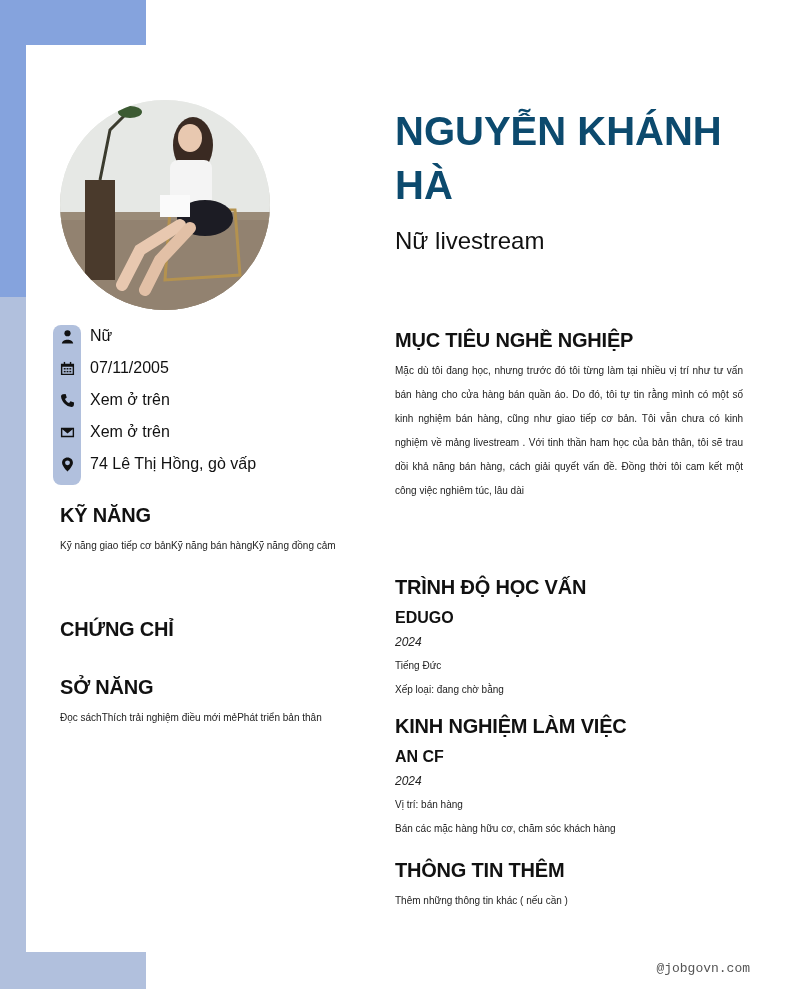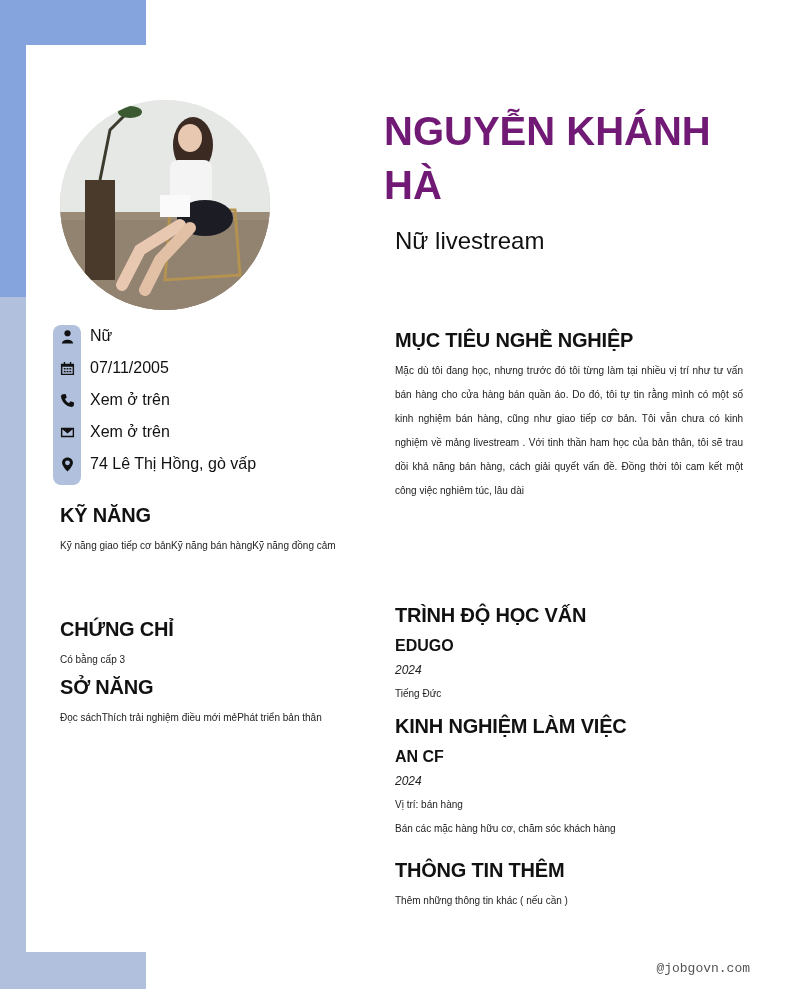--- a/index.html
+++ b/index.html
@@ -37,22 +37,22 @@
 
     .left-section { position: absolute; left: 60px; width: 290px; }
     .sec-title {
       font-size: 20px; font-weight: bold; line-height: 26px; margin: 0 0 6px 0;
       letter-spacing: -0.2px; color: #111;
     }
     .body-text { font-size: 10px; line-height: 24px; color: #222; }
     .justify { text-align: justify; }
 
     .name {
-      position: absolute; left: 384px; top: 104px; width: 360px;
-      font-size: 40px; font-weight: bold; line-height: 54px; color: #701a75;
+      position: absolute; left: 395px; top: 104px; width: 360px;
+      font-size: 40px; font-weight: bold; line-height: 54px; color: #0c4a6e;
     }
     .role {
       position: absolute; left: 395px; top: 226px; font-size: 24px; line-height: 30px; color: #111;
     }
     .right-section { position: absolute; left: 395px; width: 348px; }
     .entry-title { font-size: 16px; font-weight: bold; line-height: 24px; color: #111; }
     .entry-date { font-size: 12px; font-style: italic; line-height: 24px; color: #222; }
 
     .footer {
       position: absolute; right: 40px; top: 961px;
@@ -139,41 +139,41 @@
   </div>
 </div>
 
 <div class="left-section" style="top:502px;">
   <div class="sec-title">KỸ NĂNG</div>
   <div class="body-text">Kỹ năng giao tiếp cơ bảnKỹ năng bán hàngKỹ năng đồng cảm</div>
 </div>
 
 <div class="left-section" style="top:600px;margin-top:16px;">
   <div class="sec-title">CHỨNG CHỈ</div>
-  <div class="body-text">Có bằng cấp 3</div>
 </div>
 
 <div class="left-section" style="top:674px;">
   <div class="sec-title">SỞ NĂNG</div>
   <div class="body-text justify">Đọc sáchThích trải nghiệm điều mới mẻPhát triển bản thân</div>
 </div>
 
 <div class="name">NGUYỄN KHÁNH HÀ</div>
 <div class="role">Nữ livestream</div>
 
 <div class="right-section" style="top:327px;">
   <div class="sec-title">MỤC TIÊU NGHỀ NGHIỆP</div>
   <div class="body-text justify">Mặc dù tôi đang học, nhưng trước đó tôi từng làm tại nhiều vị trí như tư vấn bán hàng cho cửa hàng bán quần áo. Do đó, tôi tự tin rằng mình có một số kinh nghiệm bán hàng, cũng như giao tiếp cơ bản. Tôi vẫn chưa có kinh nghiệm về mảng livestream . Với tinh thần ham học của bản thân, tôi sẽ trau dồi khả năng bán hàng, cách giải quyết vấn đề. Đồng thời tôi cam kết một công việc nghiêm túc, lâu dài</div>
 </div>
 
-<div class="right-section" style="top:602px;">
+<div class="right-section" style="top:574px;">
   <div class="sec-title">TRÌNH ĐỘ HỌC VẤN</div>
   <div class="entry-title">EDUGO</div>
   <div class="entry-date">2024</div>
   <div class="body-text">Tiếng Đức</div>
+  <div class="body-text">Xếp loại: đang chờ bằng</div>
 </div>
 
 <div class="right-section" style="top:713px;">
   <div class="sec-title">KINH NGHIỆM LÀM VIỆC</div>
   <div class="entry-title">AN CF</div>
   <div class="entry-date">2024</div>
   <div class="body-text">Vị trí: bán hàng</div>
   <div class="body-text">Bán các mặc hàng hữu cơ, chăm sóc khách hàng</div>
 </div>
 

